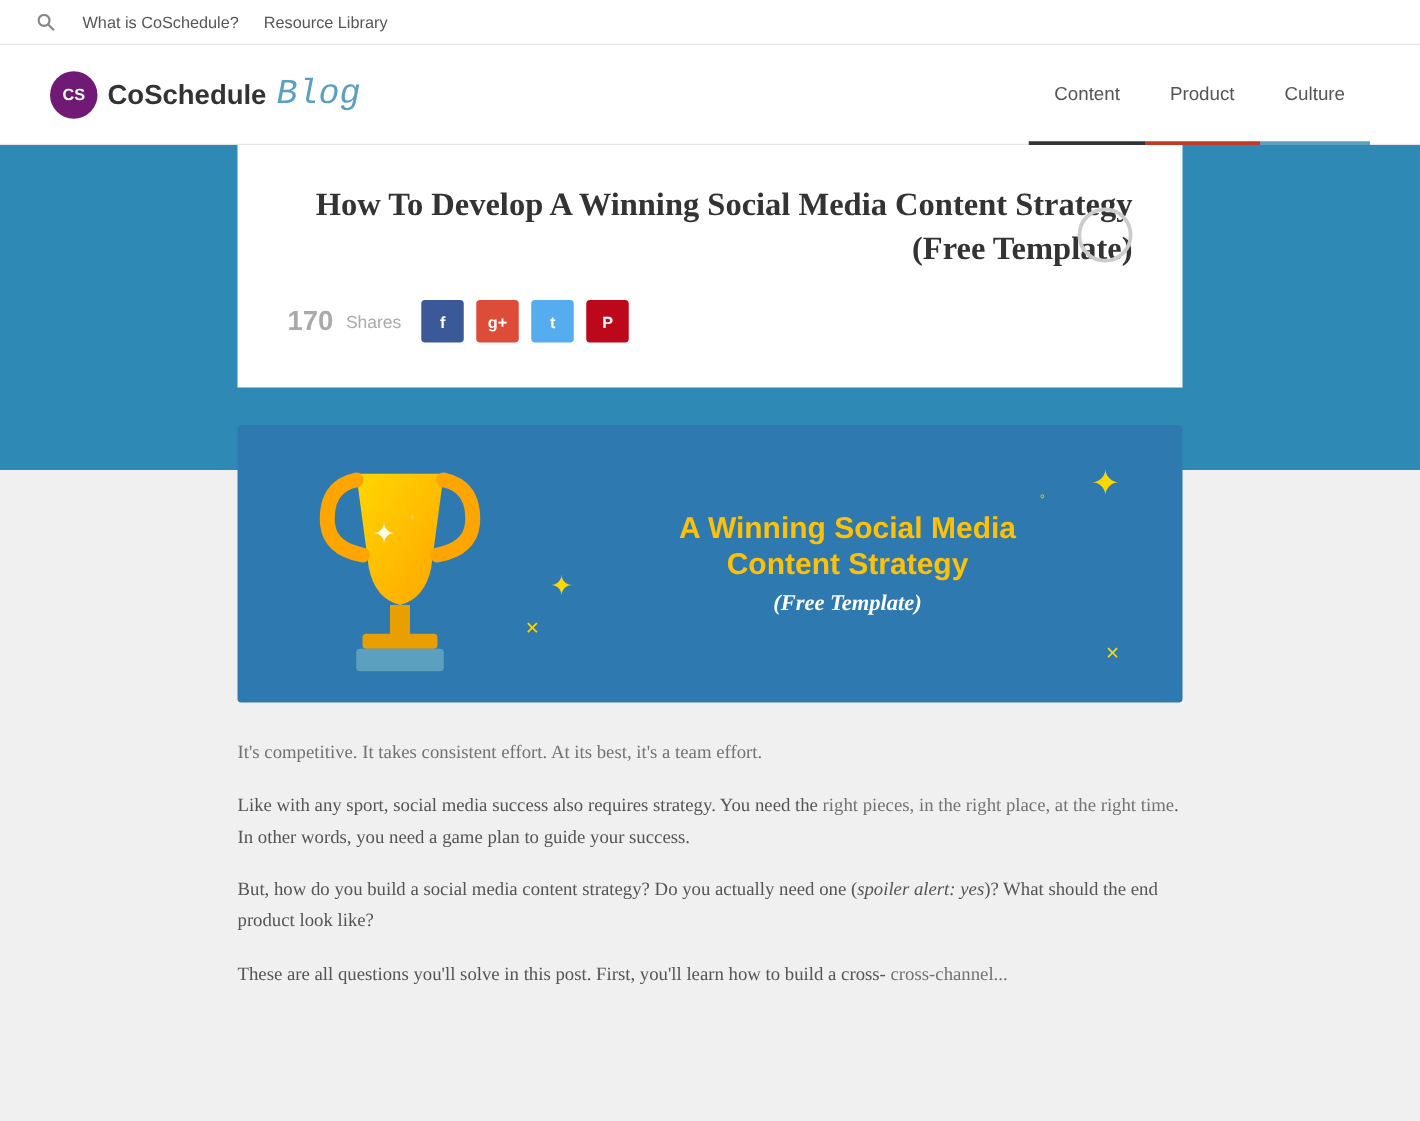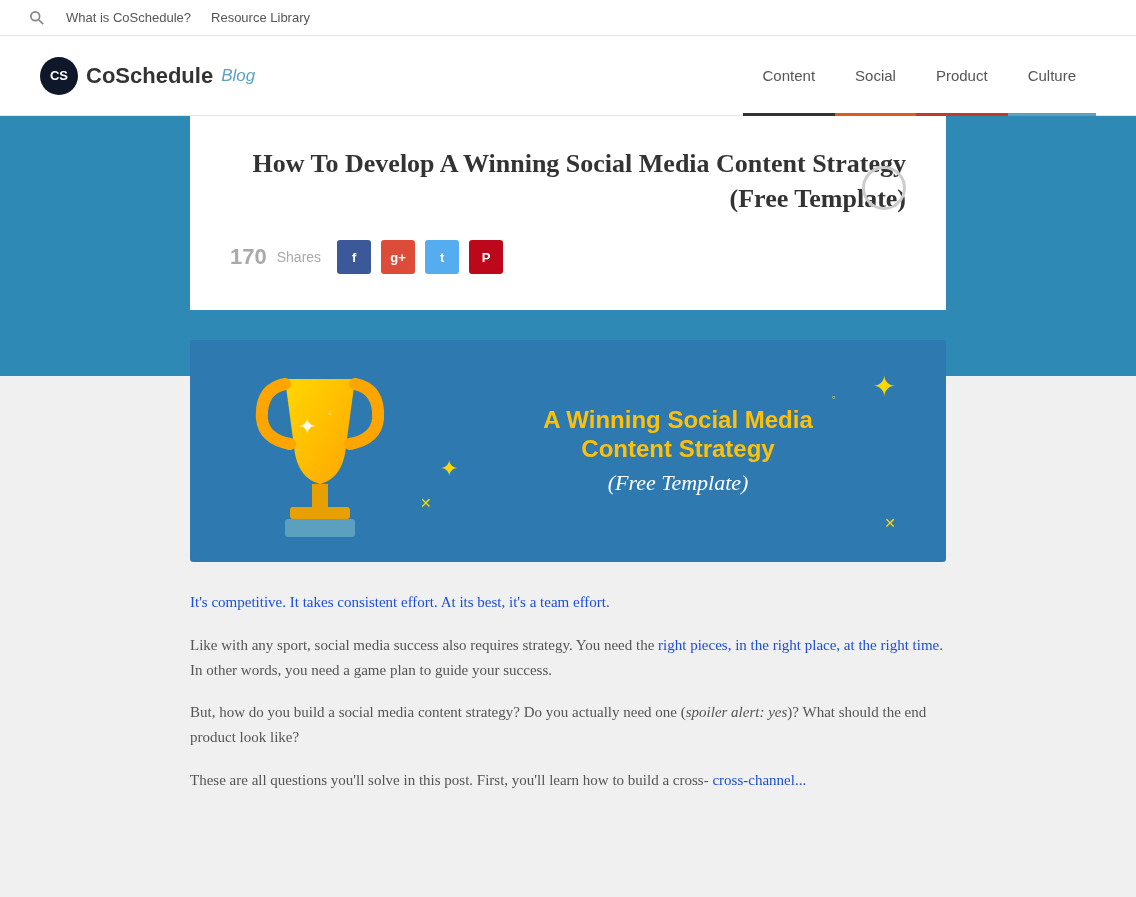--- a/index.html
+++ b/index.html
@@ -46,39 +46,39 @@
     }
     .logo-area {
       display: flex;
       align-items: center;
       gap: 8px;
       text-decoration: none;
     }
     .logo-circle {
       width: 38px;
       height: 38px;
-      background: #0f172a;
+      background: #701a75;
       border-radius: 50%;
       display: flex;
       align-items: center;
       justify-content: center;
       color: white;
       font-size: 13px;
       font-weight: bold;
       font-family: Arial, sans-serif;
     }
     .logo-text {
       font-family: Arial, sans-serif;
       font-size: 22px;
       font-weight: bold;
       color: #333;
     }
     .logo-blog {
-      font-family: Liberation Sans, sans-serif;
-      font-size: 17px;
+      font-family: Liberation Mono, monospace;
+      font-size: 28px;
       color: #5ba0bf;
       font-style: italic;
     }
     .nav {
       display: flex;
       gap: 0;
       height: 80px;
       align-items: flex-end;
     }
     .nav-item {
@@ -225,42 +225,43 @@
     .fi-title {
       font-family: Arial, sans-serif;
       font-size: 24px;
       font-weight: bold;
       color: #ffc107;
       line-height: 1.2;
       margin-bottom: 6px;
     }
     .fi-subtitle2 {
       font-family: Georgia, serif;
-      font-size: 22px;
+      font-size: 18px;
       font-style: italic;
       color: white;
+      font-weight: bold;
     }
 
     
     .sparkle {
       position: absolute;
       color: #ffd700;
       font-size: 20px;
     }
 
     
     .article-body p {
       font-family: Georgia, serif;
       font-size: 15px;
       line-height: 1.65;
       color: #555;
       margin-bottom: 18px;
     }
     .article-body a {
-      color: #1d4ed8;
+      color: #737373;
       text-decoration: none;
     }
     .article-body em {
       font-style: italic;
     }
 
     
     .hero-content-wrapper {
       position: relative;
     }
@@ -296,21 +297,20 @@
 </div>
 
 <div class="header">
   <a class="logo-area" href="#">
     <div class="logo-circle">CS</div>
     <span class="logo-text">CoSchedule</span>
     <span class="logo-blog"> Blog</span>
   </a>
   <nav class="nav">
     <a class="nav-item active-content" href="#">Content</a>
-    <a class="nav-item active-social" href="#">Social</a>
     <a class="nav-item active-product" href="#">Product</a>
     <a class="nav-item active-culture" href="#">Culture</a>
   </nav>
 </div>
 
 <div class="hero-content-wrapper">
   <div class="hero-bg"></div>
   <div class="hero-white-card">
     <h1 class="article-title">How To Develop A Winning Social Media Content Strategy (Free Template)</h1>
     <div class="shares-row">

